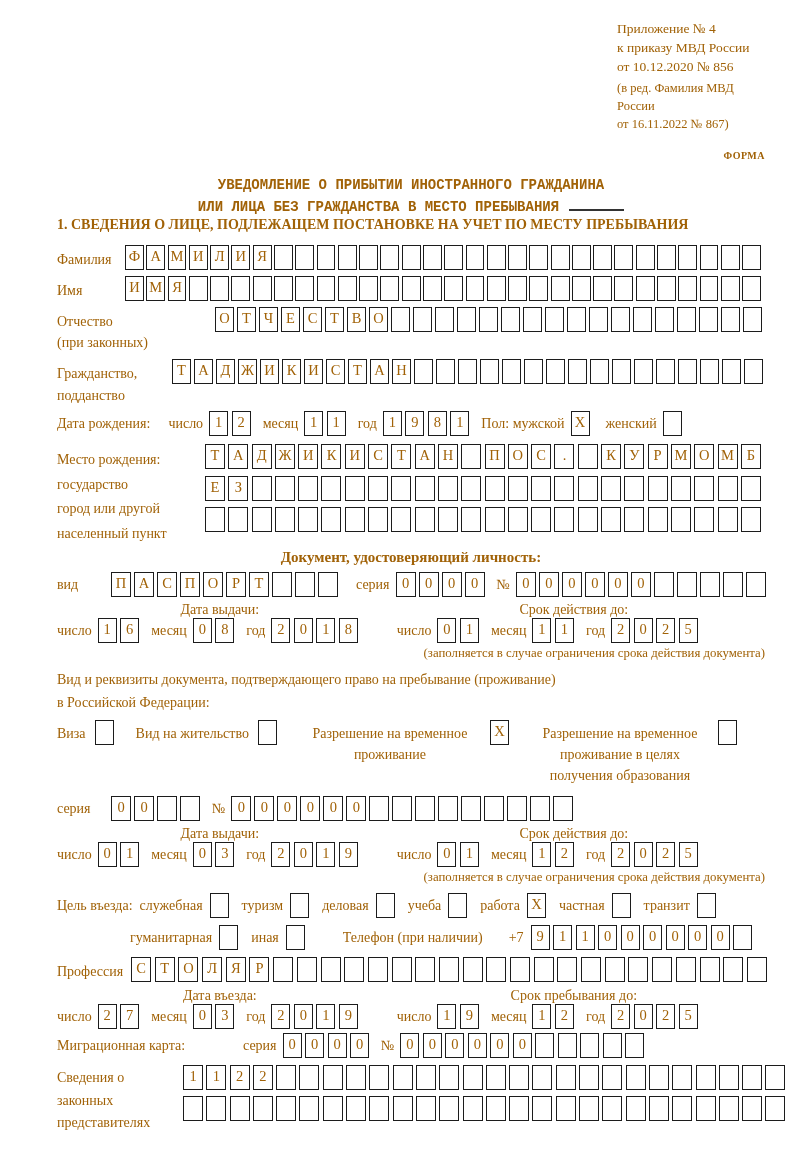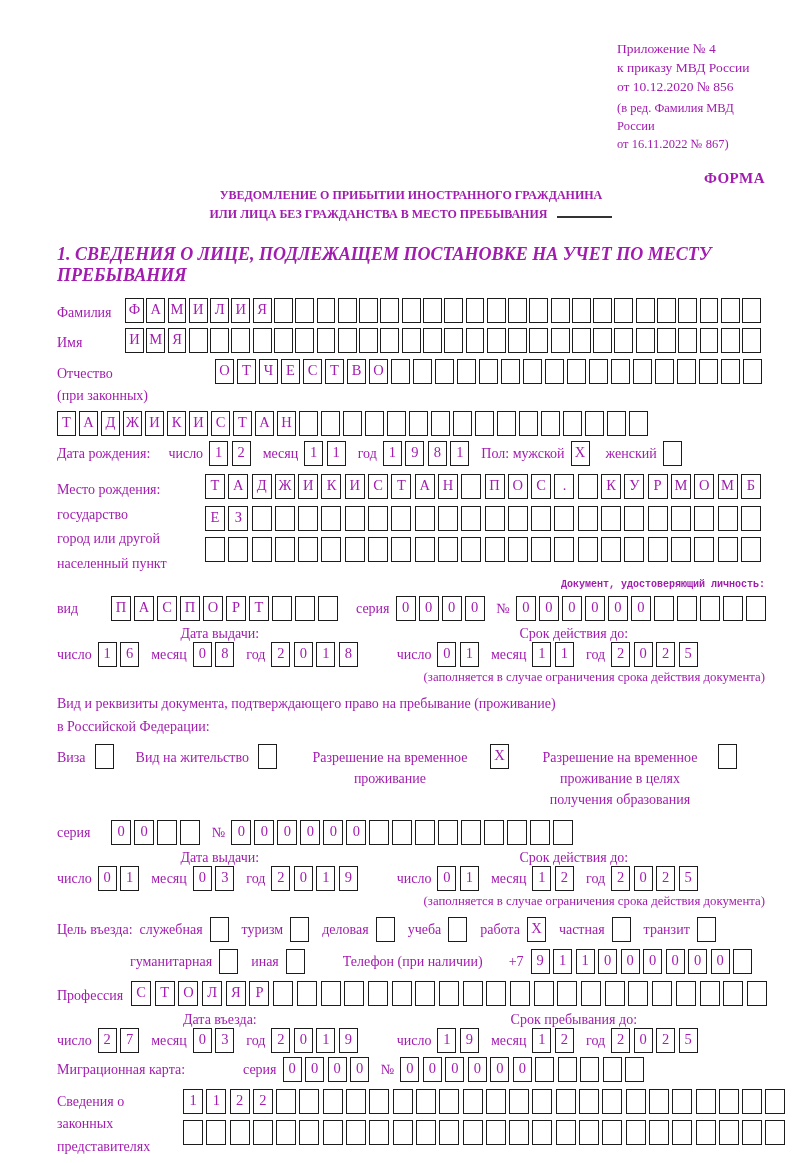--- a/index.html
+++ b/index.html
@@ -1,27 +1,27 @@
 <!DOCTYPE html>
 <html><head>
 <meta charset="utf-8">
 <style>
   html,body{margin:0;padding:0;background:#888;}
   .page{
-    width:800px;height:1163px;margin:0 auto;background:#fff;color:#a21caf;
+    width:800px;height:1163px;margin:0 auto;background:#fff;color:#a16207;
     font-family:"Liberation Serif","DejaVu Serif",serif;
-    box-sizing:border-box;padding:39px 35px 14px 57px;overflow:hidden;
+    box-sizing:border-box;padding:19px 35px 14px 57px;overflow:hidden;
     position:relative;font-size:14px;
   }
   .annex{margin-left:560px;font-size:13.5px;line-height:1.42;}
   .annex .sub{font-size:12.5px;margin-top:4px;line-height:1.42;}
-  .forma{text-align:right;font-weight:bold;font-size:15px;margin-top:16px;letter-spacing:.5px;}
-  .title{text-align:center;font-weight:bold;font-size:12px;line-height:1.45;margin-top:0;}
+  .forma{text-align:right;font-weight:bold;font-size:10px;margin-top:16px;letter-spacing:.5px;}
+  .title{text-align:center;font-weight:bold;font-size:14px;line-height:1.45;margin-top:14px;font-family:Liberation Mono, monospace;}
   .blank-line{display:inline-block;width:55px;border-bottom:2px solid #333;height:1em;vertical-align:baseline;margin-left:10px;}
-  .sect{font-weight:bold;font-size:18px;margin-top:20px;margin-bottom:12px;font-style:italic;}
+  .sect{font-weight:bold;font-size:14px;margin-bottom:12px;}
 
   .frow{display:flex;align-items:flex-start;margin-bottom:5px;}
   .flabel{flex:none;padding-top:4px;line-height:1.55;}
   .cells{display:flex;flex:none;}
   .cell{
     flex:none;box-sizing:border-box;height:25px;border:1.8px solid #1c1c1c;background:#fff;
     text-align:center;line-height:21px;font-size:14.5px;overflow:hidden;
   }
   .g30{gap:2.4px}.g30 .cell{width:18.9px}
   .g27{gap:3px}.g27 .cell{width:19px}
@@ -29,21 +29,21 @@
   .g24{gap:3.3px}.g24 .cell{width:20px}
   .gdoc{gap:3px}.gdoc .cell{width:20px}
   .gbig{gap:3.7px}.gbig .cell{width:20px}
   .gdate{gap:3.5px}.gdate .cell{width:19px}
 
   .cbx{display:inline-block;box-sizing:border-box;width:19px;height:25px;border:1.8px solid #1c1c1c;
        text-align:center;line-height:21px;font-size:14.5px;vertical-align:middle;flex:none;}
   .inl{display:flex;align-items:flex-start;flex-wrap:nowrap;}
   .dlbl{padding:0 6px 0 12px;line-height:25px;flex:none;}
   .dlbl.first{padding-left:0;}
-  .center-b{text-align:right;font-weight:bold;font-size:10px;margin:4px 0 6px 0;font-family:Liberation Mono, monospace;}
+  .center-b{text-align:center;font-weight:bold;font-size:15px;margin:4px 0 6px 0;}
   .half-hdr{display:flex;margin-top:4px;}
   .half-hdr .lh{width:46%;text-align:center;}
   .half-hdr .rh{width:54%;text-align:center;}
   .dates-pair{display:flex;align-items:flex-start;margin-bottom:2px;}
   .dates-pair .left{width:46%;display:flex;}
   .dates-pair .right{width:54%;display:flex;padding-left:14px;box-sizing:border-box;}
   .note-r{text-align:right;font-size:12.8px;margin:3px 0 8px 0;}
   .para{line-height:1.6;margin-top:4px;}
   .opts{display:flex;align-items:flex-start;margin-top:6px;margin-bottom:10px;}
   .opt{display:flex;align-items:flex-start;gap:9px;margin-right:22px;}
@@ -179,20 +179,24 @@
         <span class="cell"></span>
         <span class="cell"></span>
         <span class="cell"></span>
         <span class="cell"></span>
         <span class="cell"></span>
         <span class="cell"></span>
       </div>
   </div>
 
   <div class="frow">
+    <div class="flabel" style="width:115px">
+      <div>Гражданство,</div>
+      <div>подданство</div>
+    </div>
     <div class="cells g27">
         <span class="cell">Т</span>
         <span class="cell">А</span>
         <span class="cell">Д</span>
         <span class="cell">Ж</span>
         <span class="cell">И</span>
         <span class="cell">К</span>
         <span class="cell">И</span>
         <span class="cell">С</span>
         <span class="cell">Т</span>

